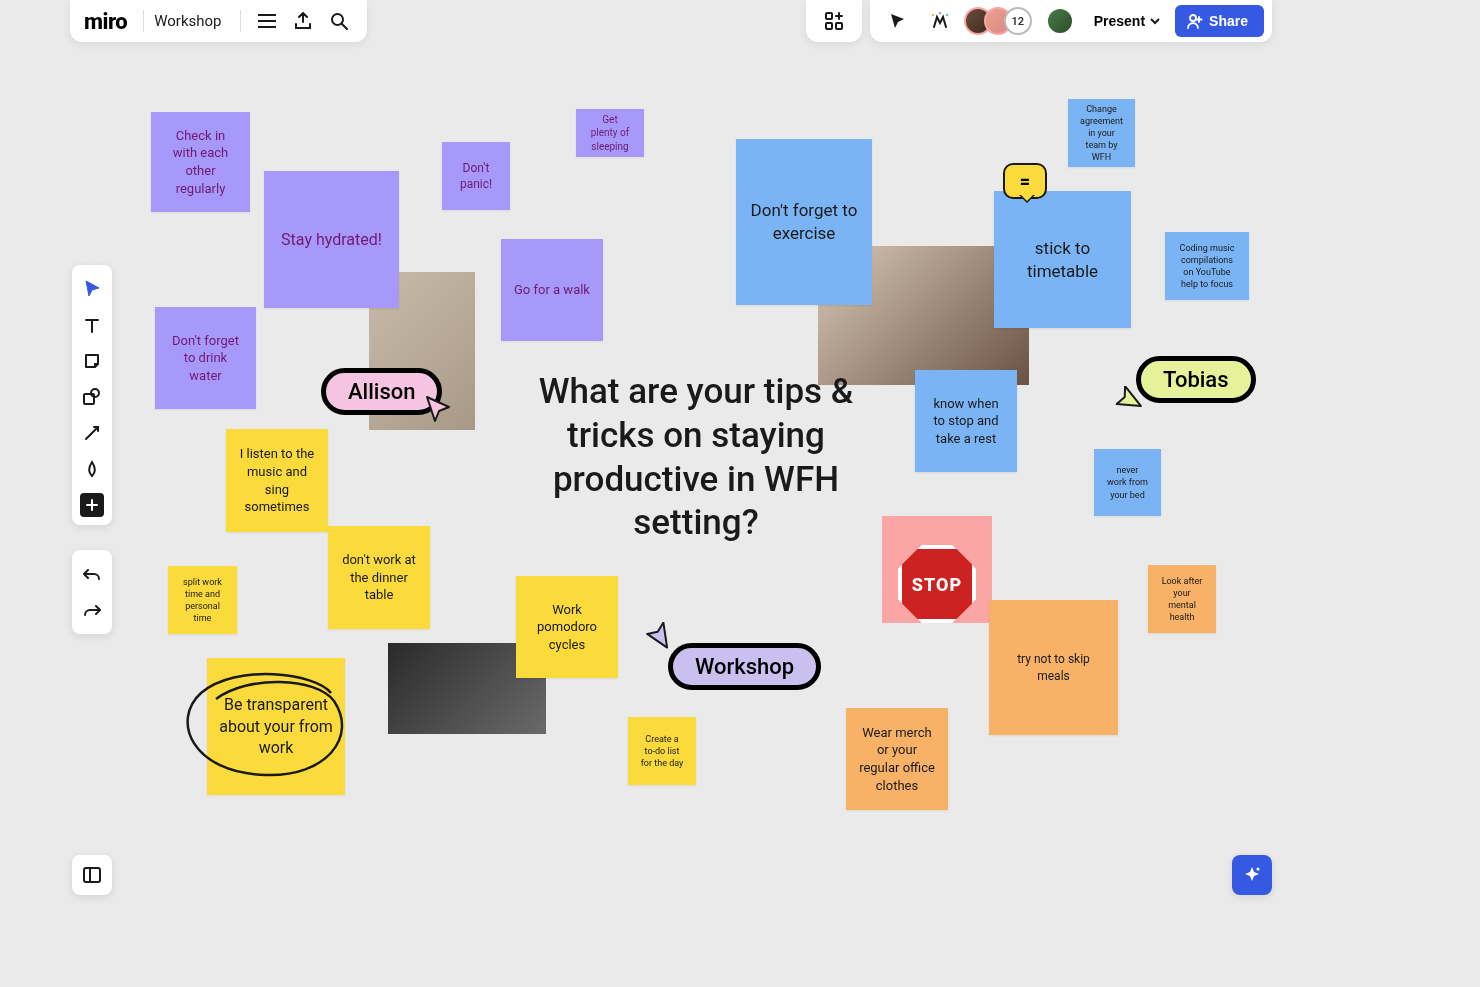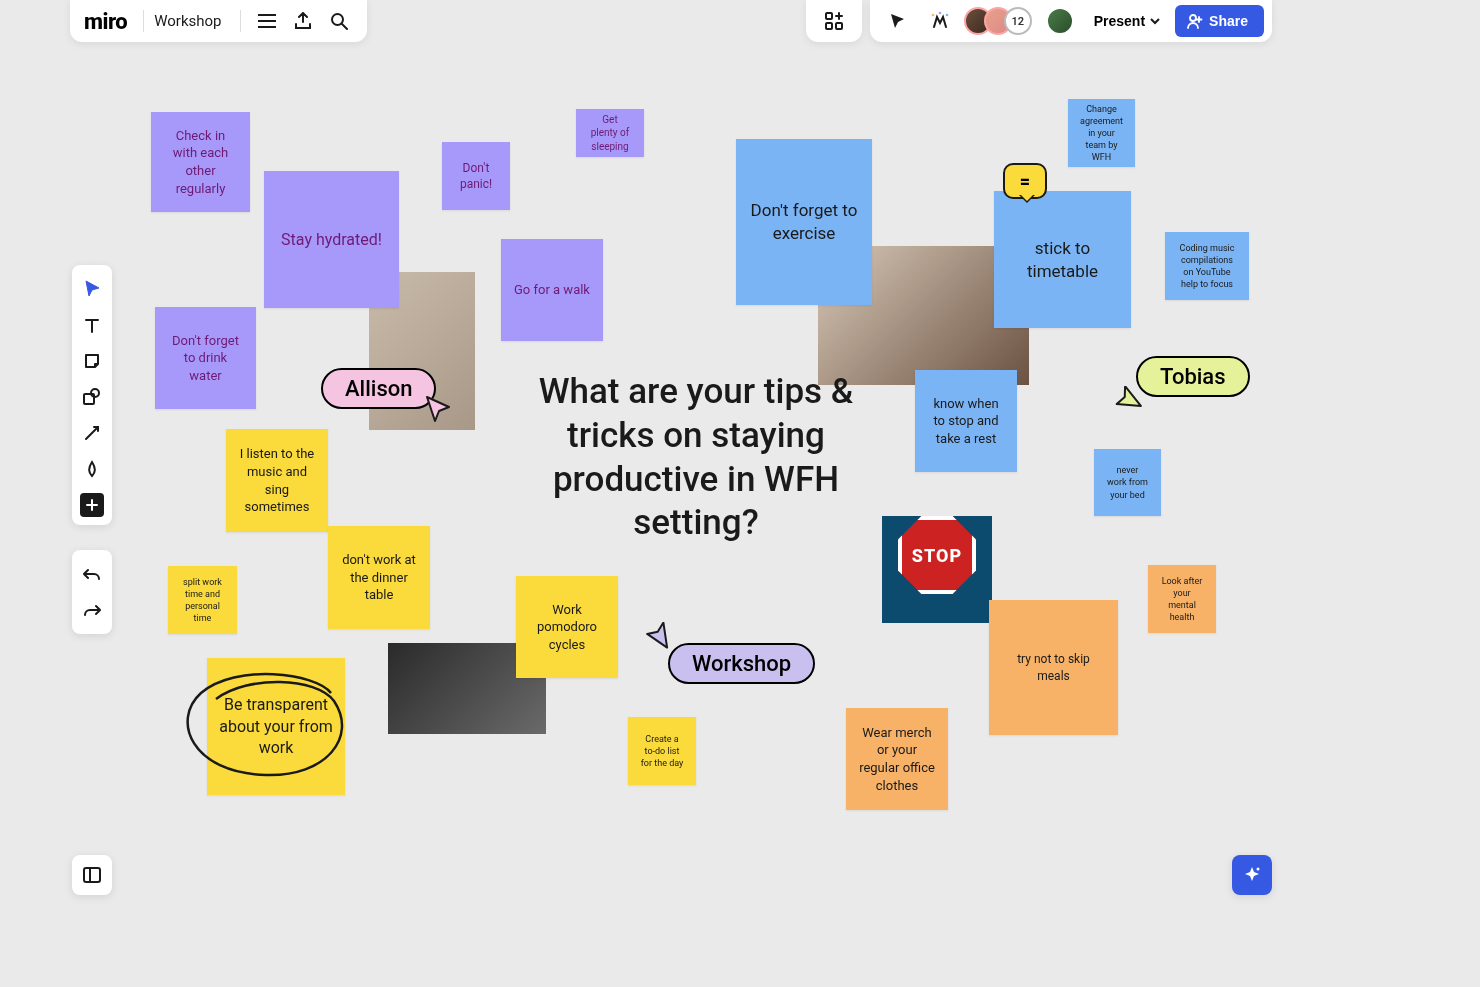--- a/index.html
+++ b/index.html
@@ -207,21 +207,21 @@
     position: absolute;
     text-align: center;
     font-size: 35px;
     font-weight: 500;
     color: #1a1a1a;
     line-height: 1.25;
   }
   
   .cursor-label {
     position: absolute;
-    border: 2px solid #000000;
+    border: 5px solid #000000;
     border-radius: 999px;
     padding: 6px 22px;
     font-size: 22px;
     font-weight: 500;
     display: flex; align-items: center;
   }
   .cursor-arrow { position: absolute; }
   
   .img-ph {
     position: absolute;
@@ -249,22 +249,22 @@
   .reaction::before {
     content: '';
     position: absolute;
     bottom: -14px; left: 14px;
     border: 8px solid transparent;
     border-top-color: #1a1a1a;
   }
   
   .stop-ph {
     position: absolute;
-    background: #0c4a6e;
-    display: flex; align-items: flex-start; justify-content: center;
+    background: #fca5a5;
+    display: flex; align-items: flex-end; justify-content: center;
   }
   .stop-sign {
     width: 78px; height: 78px;
     background: #cc2222;
     border: 4px solid #fff;
     clip-path: polygon(30% 0%, 70% 0%, 100% 30%, 100% 70%, 70% 100%, 30% 100%, 0% 70%, 0% 30%);
     display: flex; align-items: center; justify-content: center;
     color: #fff; font-weight: 800; font-size: 18px; letter-spacing: 1px;
   }
   

